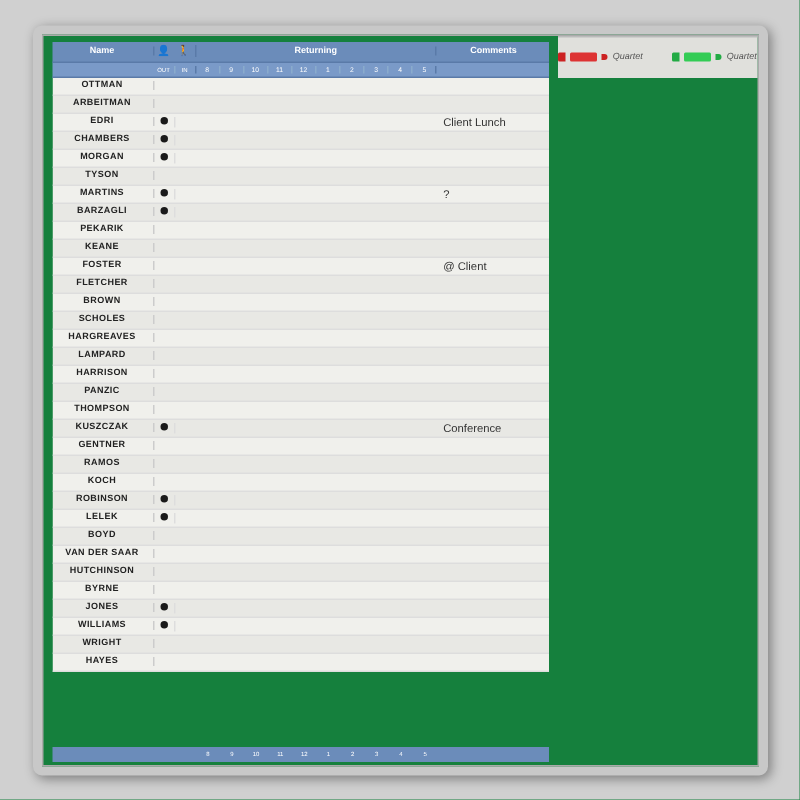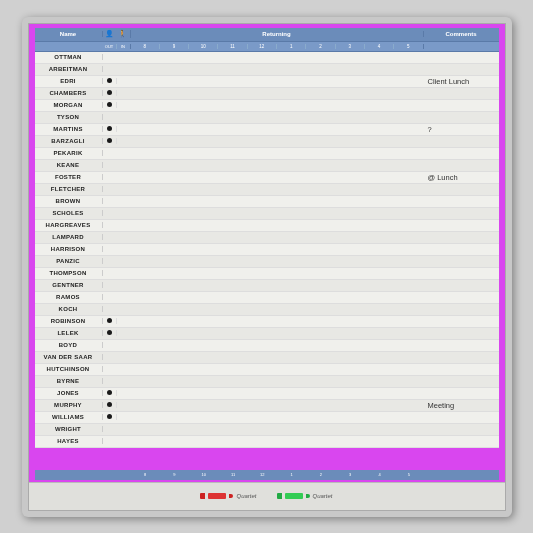--- a/index.html
+++ b/index.html
@@ -18,24 +18,24 @@
       height: 500px;
       background: #c8c8c8;
       border-radius: 6px;
       padding: 6px;
       box-shadow: 2px 2px 8px rgba(0,0,0,0.4);
       display: flex;
       flex-direction: column;
     }
     .whiteboard-inner {
       flex: 1;
-      background: #d946ef;
+      background: #15803d;
       border: 1px solid #aaa;
       display: flex;
-      flex-direction: column;
+      flex-direction: row;
       position: relative;
     }
     .board-content {
       flex: 1;
       display: flex;
       flex-direction: column;
       padding: 4px 6px 2px 6px;
     }
     .header-row {
       display: flex;
@@ -524,21 +524,21 @@
                 <div class="grid-col"></div>
                 <div class="grid-col"></div>
                 <div class="grid-col"></div>
                 <div class="grid-col"></div>
                 <div class="grid-col"></div>
                 <div class="grid-col"></div>
                 <div class="grid-col"></div>
               </div>
               <div class="arrow-line" style="position: absolute; top: 50%; transform: translateY(-50%); left: 10%; width: 80%;"></div>
             </div>
-            <div class="cell-comments handwriting">@ Lunch</div>
+            <div class="cell-comments handwriting">@ Client</div>
           </div>
           <div class="data-row">
             <div class="cell-name">FLETCHER</div>
             <div class="cell-out"></div>
             <div class="cell-in"></div>
             <div class="cell-returning" style="padding: 0px; position: relative; overflow: hidden;">
               <div class="returning-grid" style="position: absolute; inset: 0px;">
                 <div class="grid-col"></div>
                 <div class="grid-col"></div>
                 <div class="grid-col"></div>
@@ -685,20 +685,41 @@
                 <div class="grid-col"></div>
                 <div class="grid-col"></div>
                 <div class="grid-col"></div>
                 <div class="grid-col"></div>
                 <div class="grid-col"></div>
                 <div class="grid-col"></div>
                 <div class="grid-col"></div>
               </div>
             </div>
             <div class="cell-comments"></div>
+          </div>
+          <div class="data-row">
+            <div class="cell-name">KUSZCZAK</div>
+            <div class="cell-out"><span class="dot-sm"></span></div>
+            <div class="cell-in"></div>
+            <div class="cell-returning" style="padding: 0px; position: relative; overflow: hidden;">
+              <div class="returning-grid" style="position: absolute; inset: 0px;">
+                <div class="grid-col"></div>
+                <div class="grid-col"></div>
+                <div class="grid-col"></div>
+                <div class="grid-col"></div>
+                <div class="grid-col"></div>
+                <div class="grid-col"></div>
+                <div class="grid-col"></div>
+                <div class="grid-col"></div>
+                <div class="grid-col"></div>
+                <div class="grid-col"></div>
+              </div>
+              <div class="arrow-line" style="position: absolute; top: 50%; transform: translateY(-50%); left: 5%; width: 75%;"></div>
+            </div>
+            <div class="cell-comments handwriting">Conference</div>
           </div>
           <div class="data-row">
             <div class="cell-name">GENTNER</div>
             <div class="cell-out"></div>
             <div class="cell-in"></div>
             <div class="cell-returning" style="padding: 0px; position: relative; overflow: hidden;">
               <div class="returning-grid" style="position: absolute; inset: 0px;">
                 <div class="grid-col"></div>
                 <div class="grid-col"></div>
                 <div class="grid-col"></div>
@@ -886,41 +907,20 @@
                 <div class="grid-col"></div>
                 <div class="grid-col"></div>
                 <div class="grid-col"></div>
                 <div class="grid-col"></div>
                 <div class="grid-col"></div>
                 <div class="grid-col"></div>
                 <div class="grid-col"></div>
               </div>
             </div>
             <div class="cell-comments"></div>
-          </div>
-          <div class="data-row">
-            <div class="cell-name">MURPHY</div>
-            <div class="cell-out"><span class="dot-sm"></span></div>
-            <div class="cell-in"></div>
-            <div class="cell-returning" style="padding: 0px; position: relative; overflow: hidden;">
-              <div class="returning-grid" style="position: absolute; inset: 0px;">
-                <div class="grid-col"></div>
-                <div class="grid-col"></div>
-                <div class="grid-col"></div>
-                <div class="grid-col"></div>
-                <div class="grid-col"></div>
-                <div class="grid-col"></div>
-                <div class="grid-col"></div>
-                <div class="grid-col"></div>
-                <div class="grid-col"></div>
-                <div class="grid-col"></div>
-              </div>
-              <div class="arrow-line" style="position: absolute; top: 50%; transform: translateY(-50%); left: 20%; width: 65%;"></div>
-            </div>
-            <div class="cell-comments handwriting">Meeting</div>
           </div>
           <div class="data-row">
             <div class="cell-name">WILLIAMS</div>
             <div class="cell-out"><span class="dot-sm"></span></div>
             <div class="cell-in"></div>
             <div class="cell-returning" style="padding: 0px; position: relative; overflow: hidden;">
               <div class="returning-grid" style="position: absolute; inset: 0px;">
                 <div class="grid-col"></div>
                 <div class="grid-col"></div>
                 <div class="grid-col"></div>

